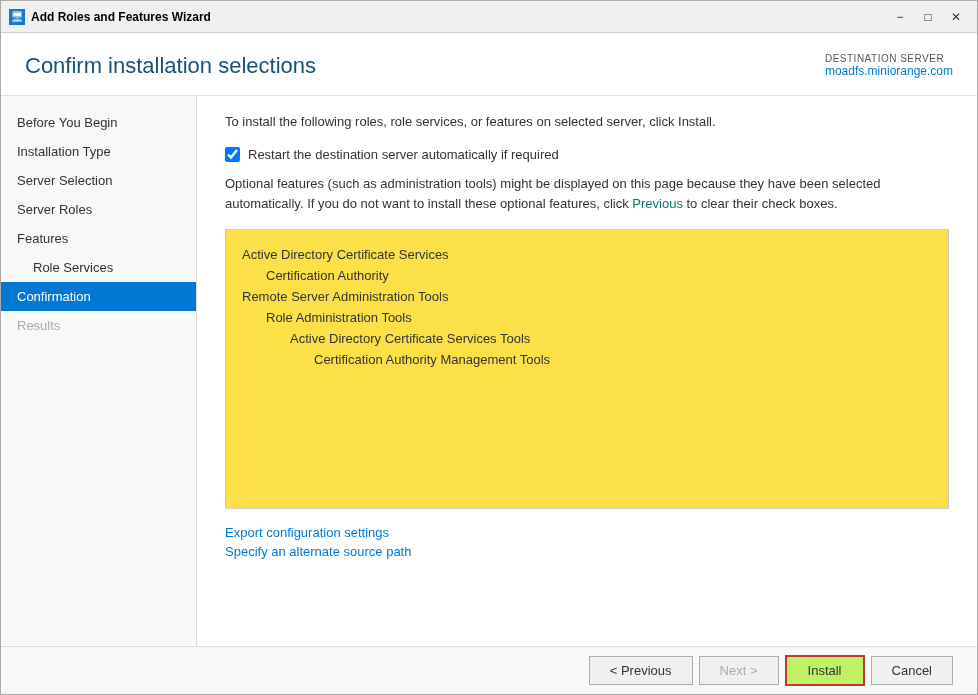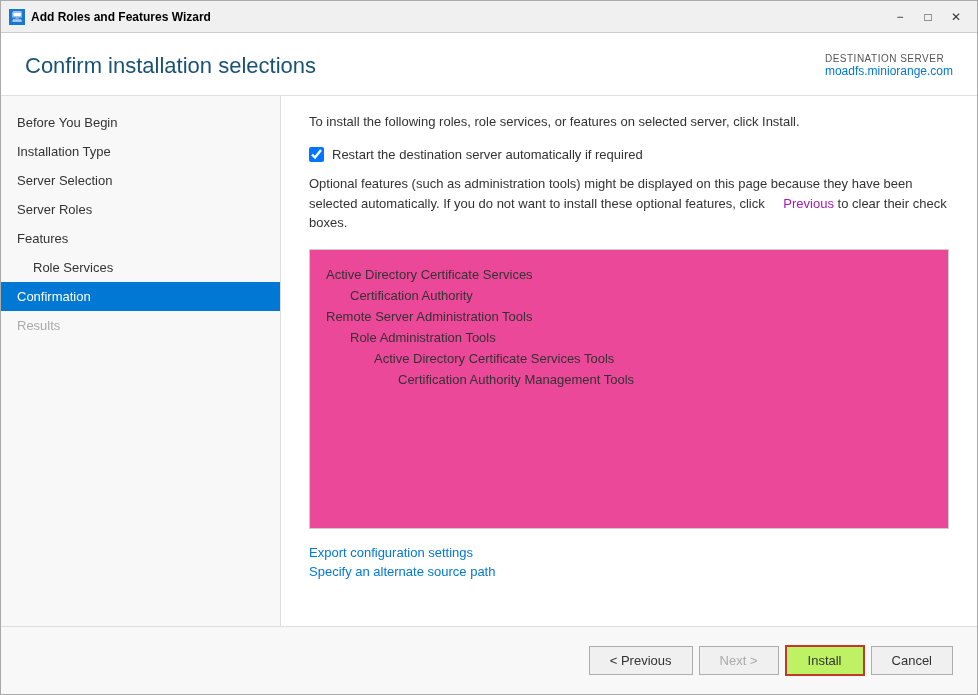--- a/index.html
+++ b/index.html
@@ -96,21 +96,21 @@
       color: #0078d4;
       font-size: 12px;
     }
 
     .body-area {
       display: flex;
       flex: 1;
       overflow: hidden;
     }
     .sidebar {
-      width: 280px;
+      width: 196px;
       background: #f8f8f8;
       border-right: 1px solid #ddd;
       padding: 12px 0;
     }
     .sidebar-item {
       padding: 7px 16px;
       font-size: 13px;
       color: #333;
       cursor: pointer;
     }
@@ -152,31 +152,30 @@
       color: #333;
       font-weight: 500;
     }
     .optional-text {
       font-size: 13px;
       color: #333;
       margin-bottom: 16px;
       line-height: 1.5;
     }
     .optional-text .link-text {
-      color: #a21caf;
+      color: #0f766e;
       text-decoration: none;
       cursor: pointer;
-      margin-left: 15px;
     }
     .features-box {
       border: 1px solid #ccc;
       padding: 14px 16px;
       margin-bottom: 16px;
       min-height: 280px;
-      background: #ec4899;
+      background: #fde047;
     }
     .feature-item {
       font-size: 13px;
       color: #333;
       padding: 3px 0;
     }
     .feature-item.level0 { font-weight: normal; }
     .feature-item.level1 { padding-left: 24px; }
     .feature-item.level2 { padding-left: 48px; }
     .feature-item.level3 { padding-left: 72px; }
@@ -195,21 +194,21 @@
     }
 
     .footer {
       border-top: 1px solid #ddd;
       padding: 12px 24px;
       display: flex;
       justify-content: flex-end;
       align-items: center;
       gap: 6px;
       background: #f8f8f8;
-      height: 68px;
+      height: 48px;
     }
     .footer-btn {
       padding: 6px 20px;
       font-size: 13px;
       border: 1px solid #adadad;
       background: #f0f0f0;
       cursor: pointer;
       color: #333;
       min-width: 80px;
     }

